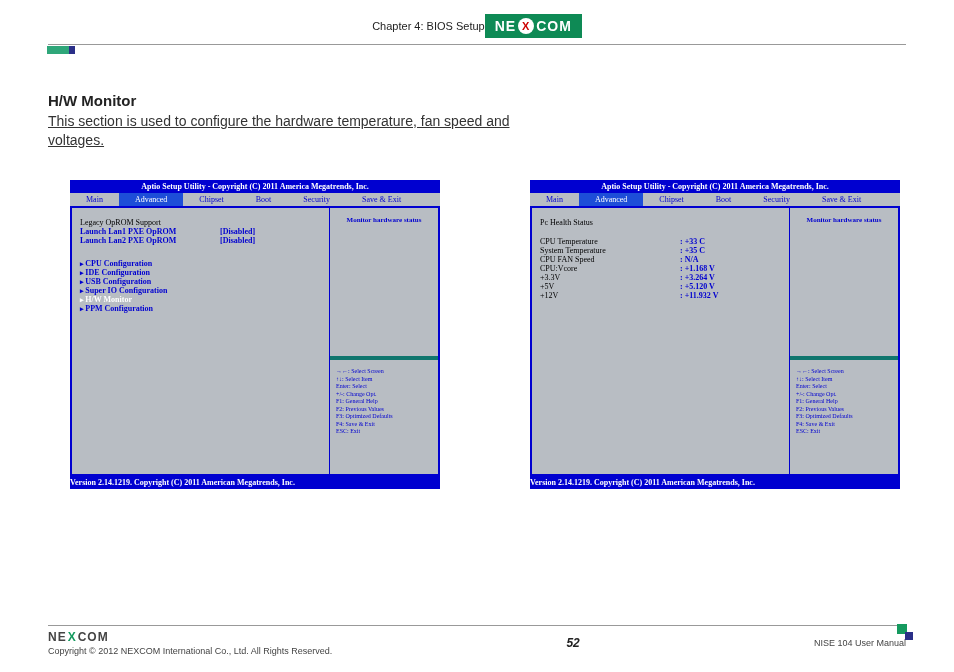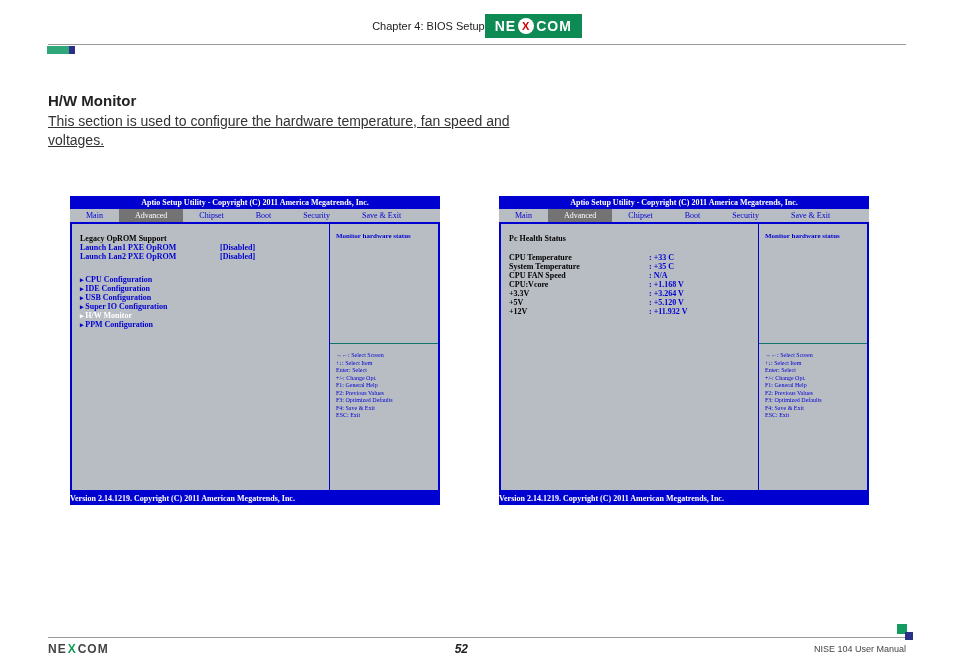--- a/index.html
+++ b/index.html
@@ -36,21 +36,21 @@
     position: absolute; top: 92px; left: 48px;
     font-weight: 700; font-size: 15px;
   }
   .section-desc {
     position: absolute; top: 112px; left: 48px; right: 440px;
     font-size: 14px; line-height: 1.35;
     color: #333; font-weight: 300; text-decoration: underline;
   }
   .bios-wrap {
     position: absolute; top: 180px; left: 70px;
-    display: flex; gap: 59px; margin-top: 16px;
+    display: flex; gap: 90px;
   }
   .bios {
     width: 370px;
     background: #b8bdc3;
     font-family: "Times New Roman", serif;
   }
   .bios-title {
     background: #0000d0; color: #fff;
     text-align: center;
     font-size: 8px; font-weight: 700;
@@ -59,21 +59,21 @@
   .bios-tabs {
     background: #b8bdc3;
     display: flex;
     font-size: 8px;
     border-bottom: 2px solid #0000d0;
   }
   .bios-tabs span {
     padding: 2px 16px;
     color: #0000d0;
   }
-  .bios-tabs .active { background: #737373; color: #fff; }
+  .bios-tabs .active { background: #1d4ed8; color: #fff; }
   .bios-body {
     border: 2px solid #0000d0;
     border-top: none;
     display: flex;
     height: 268px;
     background: #b8bdc3;
   }
   .bios-left {
     flex: 1;
     padding: 10px 8px;
@@ -82,43 +82,44 @@
   }
   .bios-right {
     width: 108px;
     display: flex; flex-direction: column;
     font-size: 7px;
   }
   .bios-help {
     flex: 0 0 auto;
     padding: 8px 6px;
     color: #0000d0;
-    border-bottom: 1px solid #0f766e;
-    height: 120px;
+    border-bottom: 4px solid #0f766e;
+    height: 152px;
     font-weight: 700;
+    text-align: center;
   }
   .bios-keys {
     padding: 8px 6px;
     color: #0000d0;
     font-size: 6px;
     line-height: 1.25;
   }
   .bios-footer {
     background: #0000d0; color: #fff;
     text-align: left;
     font-size: 8px; font-weight: 700;
     padding: 2px 0;
   }
   .blue-text { color: #0000d0; font-weight: 700; }
   .white-text { color: #fff; font-weight: 700; }
   .row { display: flex; }
   .lbl { width: 140px; }
   .val { }
   .arrow::before { content: "▸ "; font-size: 7px; }
-  .black-text { color: #000; font-weight: 700; }
+  .black-text { color: #000; font-weight: 400; }
   .page-footer {
     position: absolute; bottom: 16px; left: 48px; right: 48px;
     border-top: 1px solid #999;
     padding-top: 4px;
     font-size: 9px;
     display: flex; justify-content: space-between; align-items: center;
     color: #444;
   }
   .page-footer .pgnum { font-size: 12px; font-weight: 700; color: #222; font-style: italic; }
   .footer-logo {
@@ -264,17 +265,18 @@
 
 </div>
 
 <div class="page-footer">
   <div style="display:flex; flex-direction:column; gap:2px;">
     <span class="footer-logo">
       <span>NE</span>
       <span class="x">X</span>
       <span>COM</span>
     </span>
+    <span>Copyright © 2012 NEXCOM International Co., Ltd. All Rights Reserved.</span>
   </div>
   <span class="pgnum">52</span>
   <span>NISE 104 User Manual</span>
   <div class="footer-square"></div>
 </div>
 
 </body></html>

